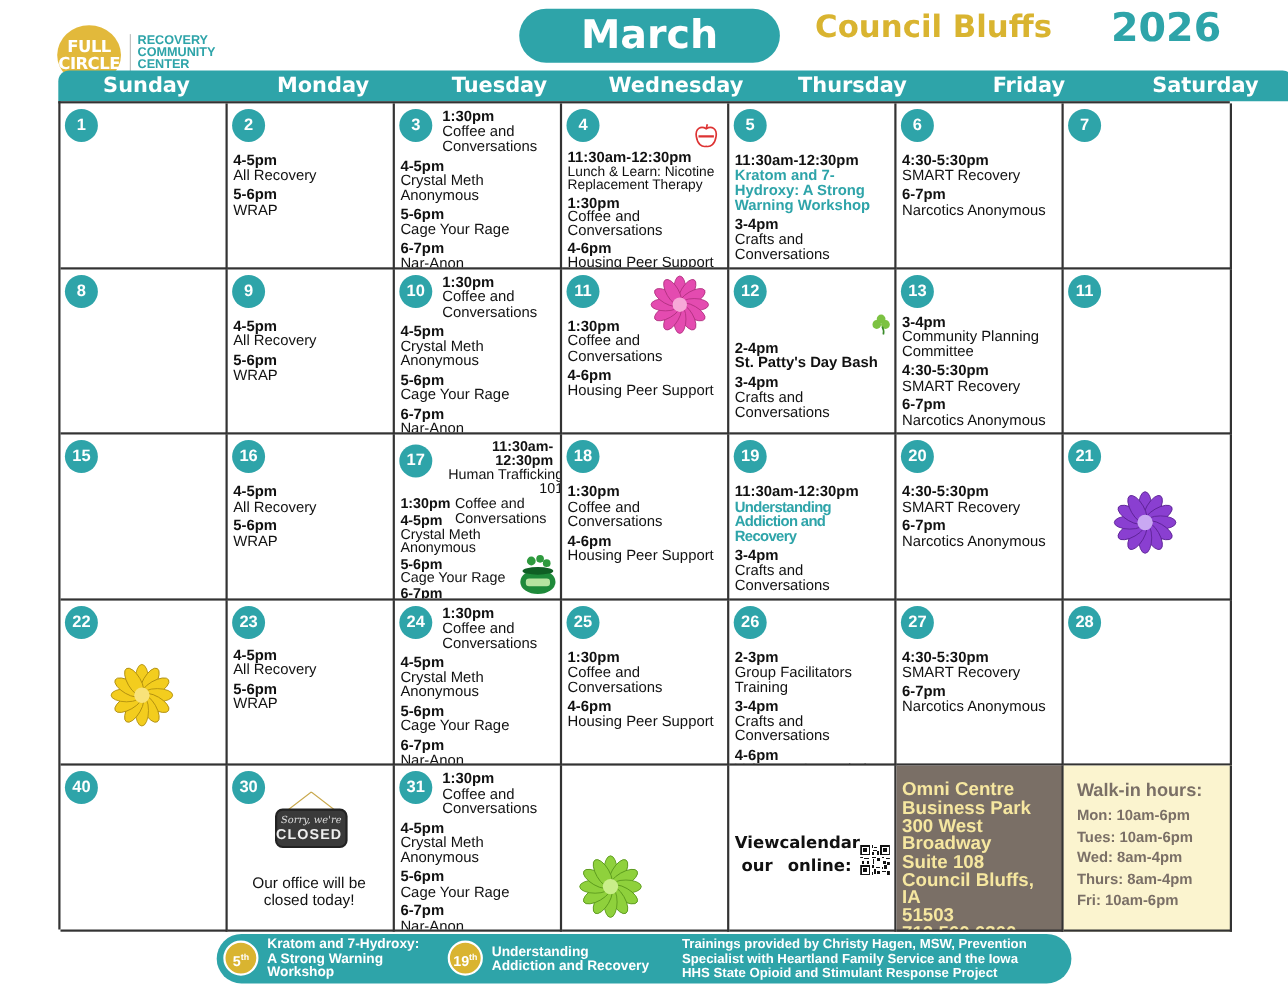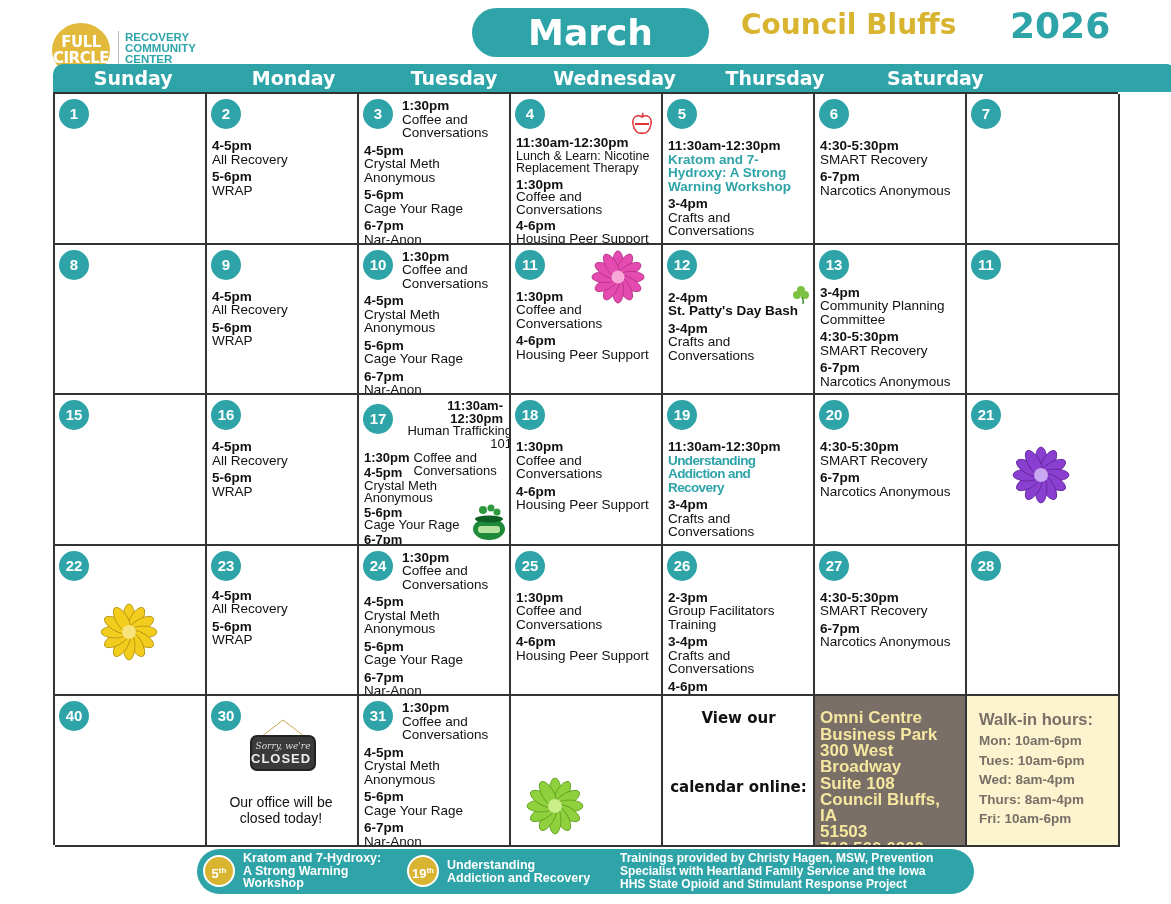--- a/index.html
+++ b/index.html
@@ -21,21 +21,21 @@
   .events.tight { margin-top: 0; padding-left: 38px; }
   .ev { margin-bottom: 4px; }
   .ev .t { font-weight: bold; }
   .ev .n.teal { color: #2ea4a9; font-weight: bold; }
   .ev .n.bold { font-weight: bold; }
   .after-tight { margin-top: 2px; margin-left: -38px; }
   .flower { position: absolute; width: 60px; height: 60px; }
   .flower svg { width: 100%; height: 100%; }
   .closed-sign { position: absolute; left: 40px; top: 22px; width: 72px; height: 54px; }
   .closed-text { position: absolute; left: 14px; top: 98px; font-size: 14px; line-height: 16px; text-align: center; width: 120px; }
-  .cal-online { display: flex; flex-direction: column; align-items: center; padding-top: 12px; gap: 48px; }
+  .cal-online { display: flex; align-items: center; padding-top: 12px; }
   .cal-online .h { font-family: "DejaVu Sans", sans-serif; font-weight: bold; font-size: 15px; line-height: 21px; text-align: center; }
   .qr { width: 70px; height: 70px; margin-top: 10px; }
   .addr { background: #7a6f66; color: #f6e7a0; font-weight: bold; font-size: 17px; line-height: 16.3px; padding: 14px 5px 0 5px; }
   .hours { background: #fbf4cf; color: #7a6f66; font-weight: bold; font-size: 13.5px; line-height: 19.5px; padding: 12px 6px 0 12px; }
   .hours .h { font-size: 16.5px; line-height: 22px; margin-bottom: 1px; }
   .footer { position: absolute; left: 197px; top: 849px; width: 777px; height: 45px; background: #2ea4a9; border-radius: 23px; color: #fff; }
   .badge { position: absolute; width: 32px; height: 32px; border-radius: 50%; background: #d9b430; border: 2px solid #fff; color: #fff; font-weight: bold; font-size: 13px; text-align: center; line-height: 28px; }
   .badge sup { font-size: 8px; }
   .ft { position: absolute; font-size: 12.5px; line-height: 12.5px; font-weight: bold; }
 </style>
@@ -58,20 +58,21 @@
 <div class="month-pill">March</div>
 <div class="city">Council Bluffs</div>
 <div class="year">2026</div>
 
 <div class="dayhead">
   <span>Sunday</span>
   <span>Monday</span>
   <span>Tuesday</span>
   <span>Wednesday</span>
   <span>Thursday</span>
+  <span>Friday</span>
   <span>Saturday</span>
 </div>
 
 <div class="grid">
 
   <div class="cell">
     <div class="num">1</div>
   </div>
   <div class="cell">
     <div class="num">2</div>
@@ -237,21 +238,21 @@
   <div class="cell">
     <div class="num">12</div>
     <svg style="position:absolute;right:4px;top:40px;width:16px;height:20px" viewBox="0 0 16 20">
         <g fill="#7cc242">
           <circle cx="8" cy="5" r="4"></circle>
           <circle cx="4" cy="10" r="4"></circle>
           <circle cx="12" cy="10" r="4"></circle>
         </g>
         <path d="M9 12 Q11 16 10 19" stroke="#3a8b2a" stroke-width="1.5" fill="none"></path>
       </svg>
-    <div class="events" style="margin-top:41px">
+    <div class="events" style="margin-top:60px">
       <div class="ev">
           <div class="t">2-4pm</div>
           <div class="n bold">St. Patty's Day Bash</div>
         </div>
       <div class="ev">
           <div class="t">3-4pm</div>
           <div class="n" style="width:90px">Crafts and Conversations</div>
         </div>
     </div>
   </div>

